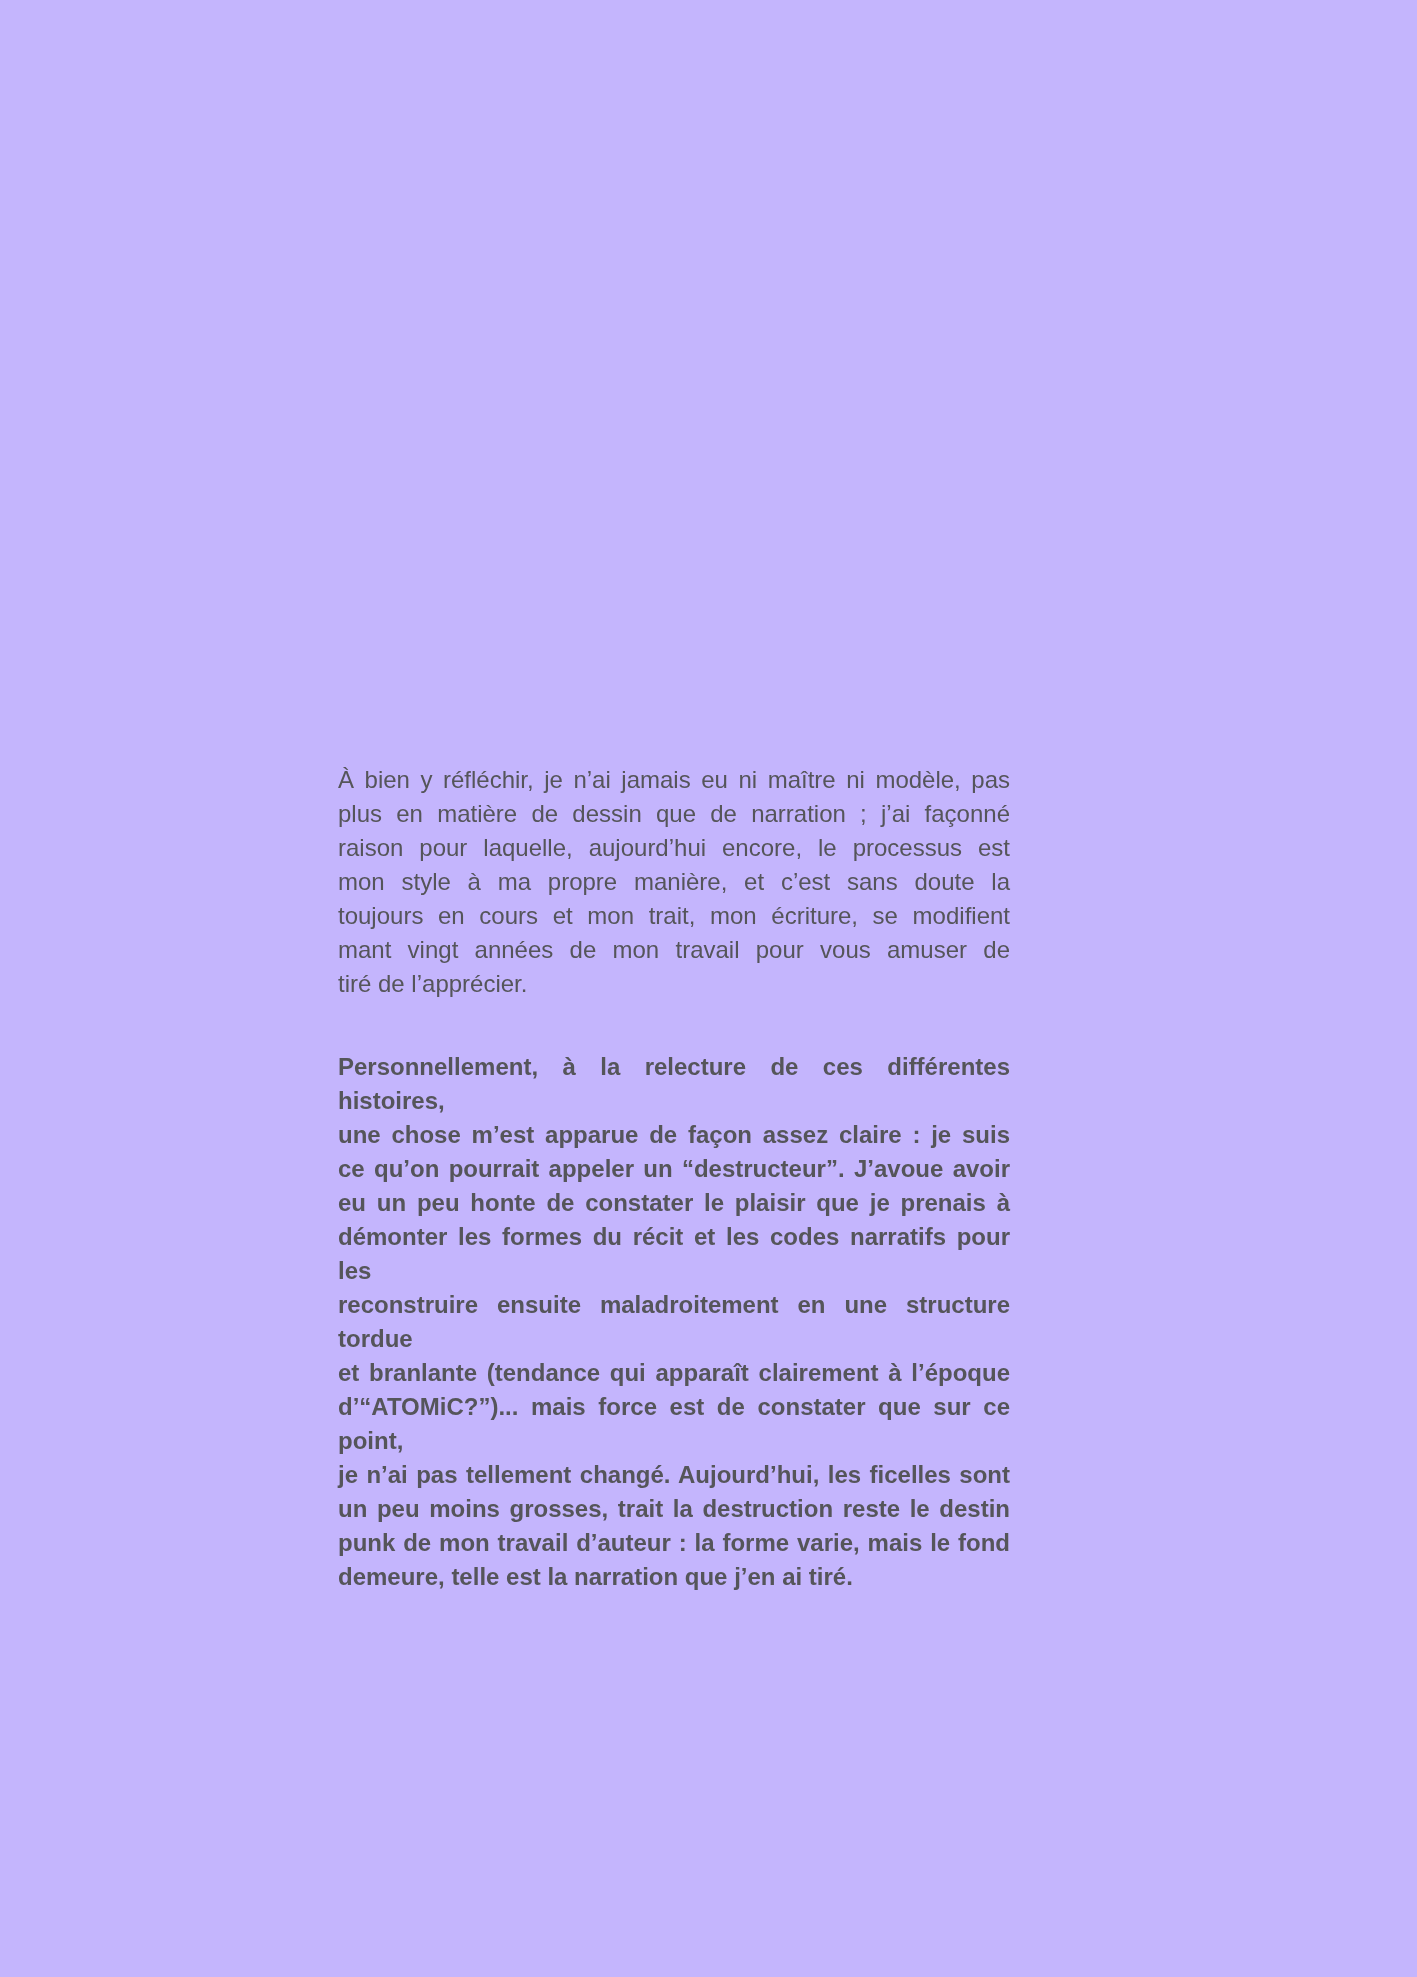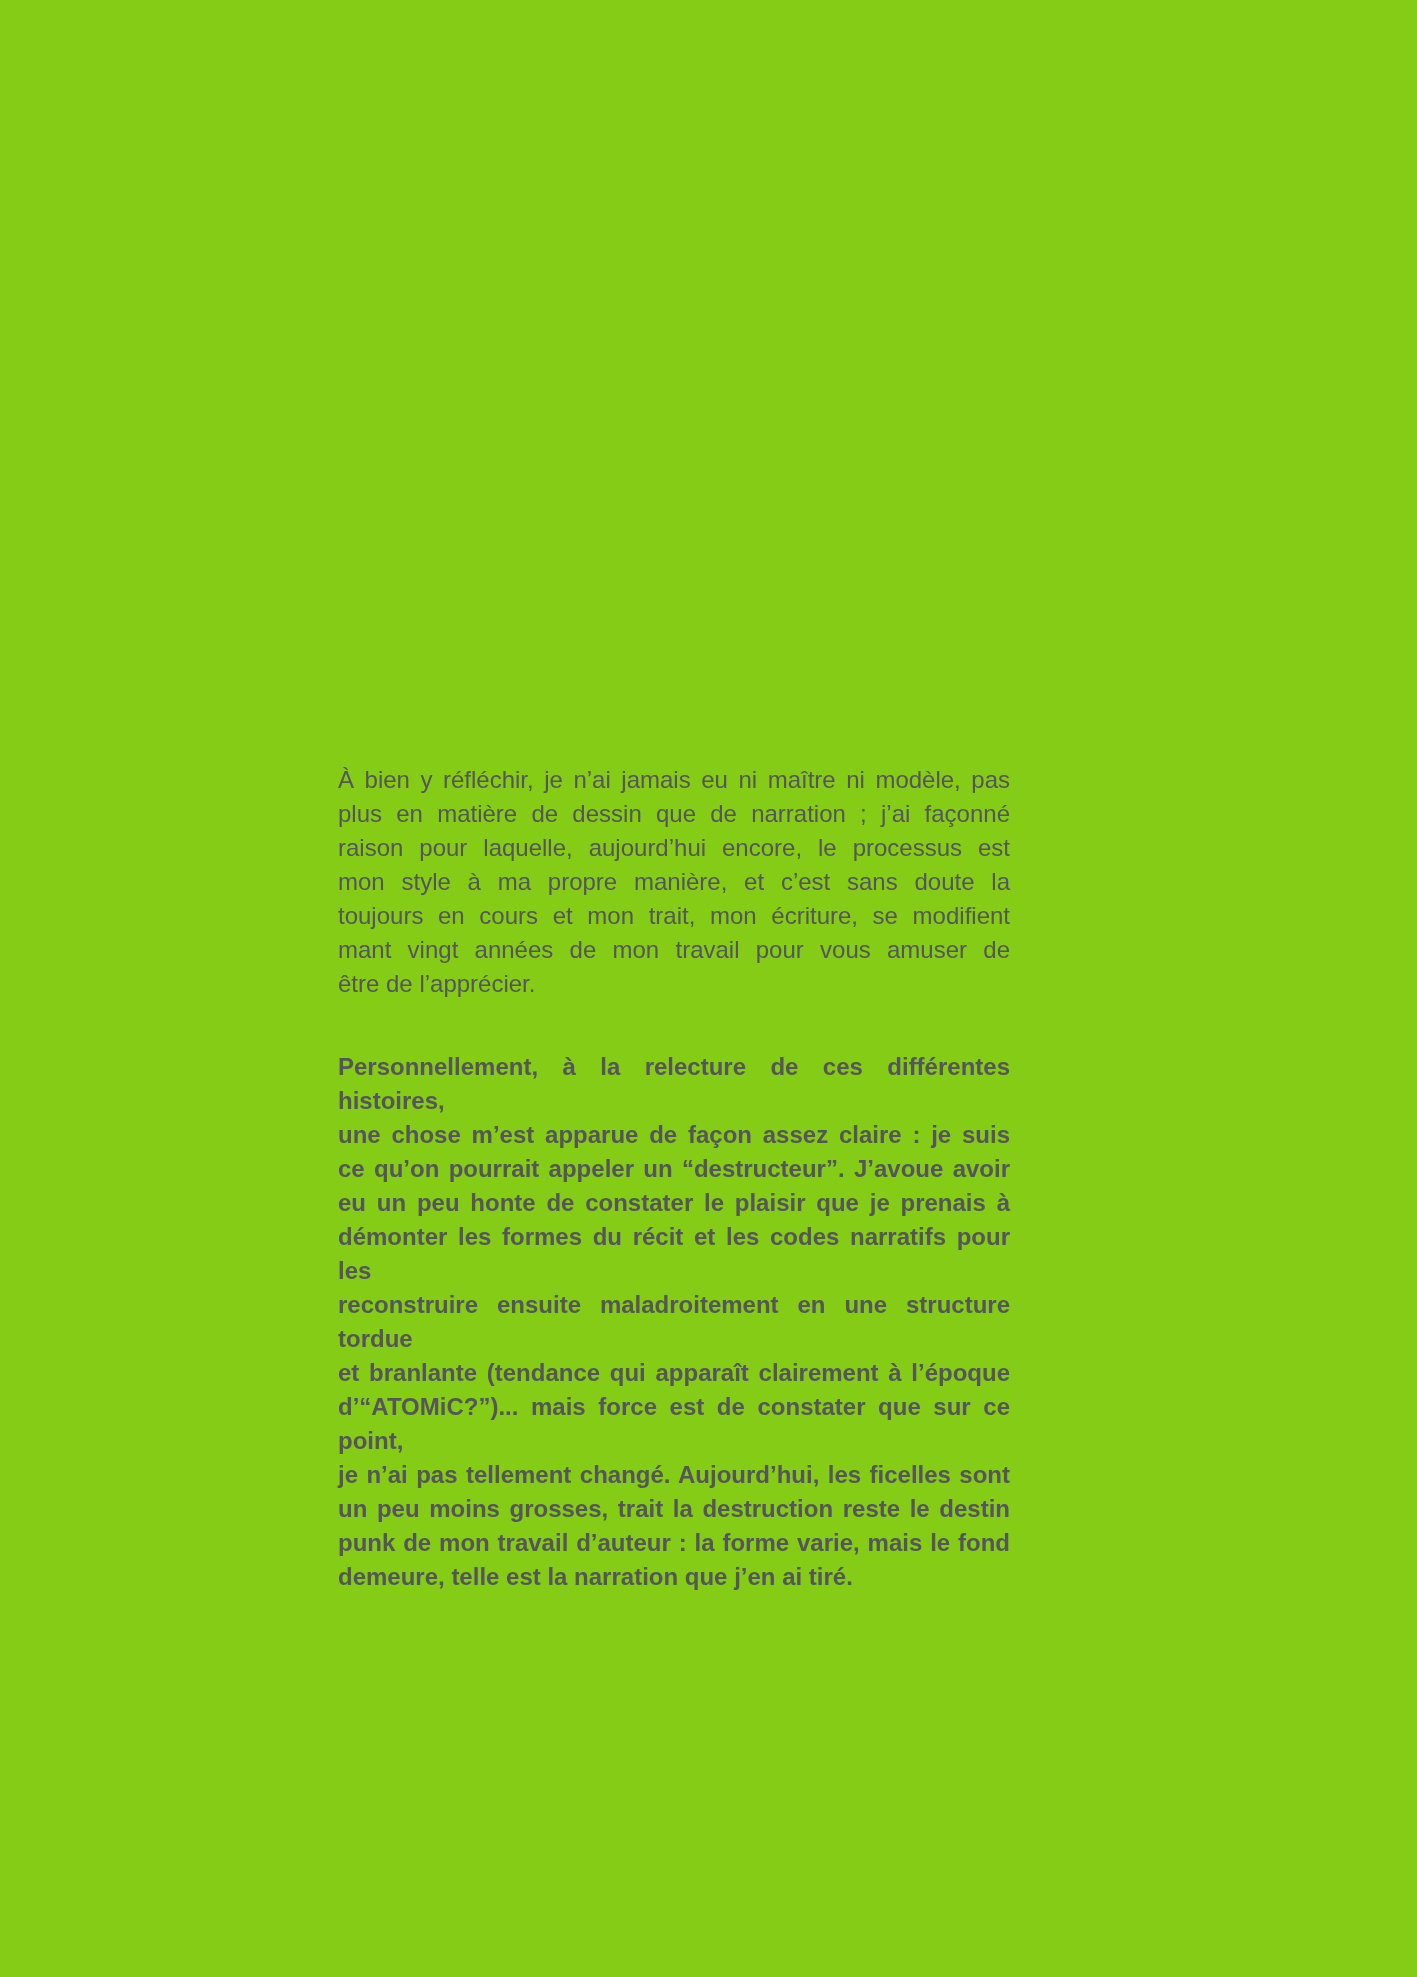--- a/index.html
+++ b/index.html
@@ -10,21 +10,21 @@
     width: 1417px;
     height: 1977px;
     background: #ffffff;
     font-family: "Liberation Sans", "DejaVu Sans", sans-serif;
     position: relative;
     overflow: hidden;
   }
   .page {
     position: absolute;
     inset: 0;
-    background: #84cc16;
+    background: #c4b5fd;
     padding-left: 32px;
   }
   .text-block {
     position: absolute;
     left: 338px;
     top: 763px;
     width: 672px;
     color: #55555a;
     font-size: 24px;
     line-height: 34px;
@@ -54,21 +54,21 @@
 <div class="page">
   <div class="text-block" style="color: rgb(85, 85, 90);">
 
     <div class="paragraph">
       <div class="line">À bien y réfléchir, je n’ai jamais eu ni maître ni modèle, pas</div>
       <div class="line">plus en matière de dessin que de narration ; j’ai façonné</div>
       <div class="line">raison pour laquelle, aujourd’hui encore, le processus est</div>
       <div class="line">mon style à ma propre manière, et c’est sans doute la</div>
       <div class="line">toujours en cours et mon trait, mon écriture, se modifient</div>
       <div class="line">mant vingt années de mon travail pour vous amuser de</div>
-      <div class="line last">être de l’apprécier.</div>
+      <div class="line last">tiré de l’apprécier.</div>
     </div>
 
     <div class="paragraph">
       <div class="line">Personnellement, à la relecture de ces différentes histoires,</div>
       <div class="line">une chose m’est apparue de façon assez claire : je suis</div>
       <div class="line">ce qu’on pourrait appeler un “destructeur”. J’avoue avoir</div>
       <div class="line">eu un peu honte de constater le plaisir que je prenais à</div>
       <div class="line">démonter les formes du récit et les codes narratifs pour les</div>
       <div class="line">reconstruire ensuite maladroitement en une structure tordue</div>
       <div class="line">et branlante (tendance qui apparaît clairement à l’époque</div>

